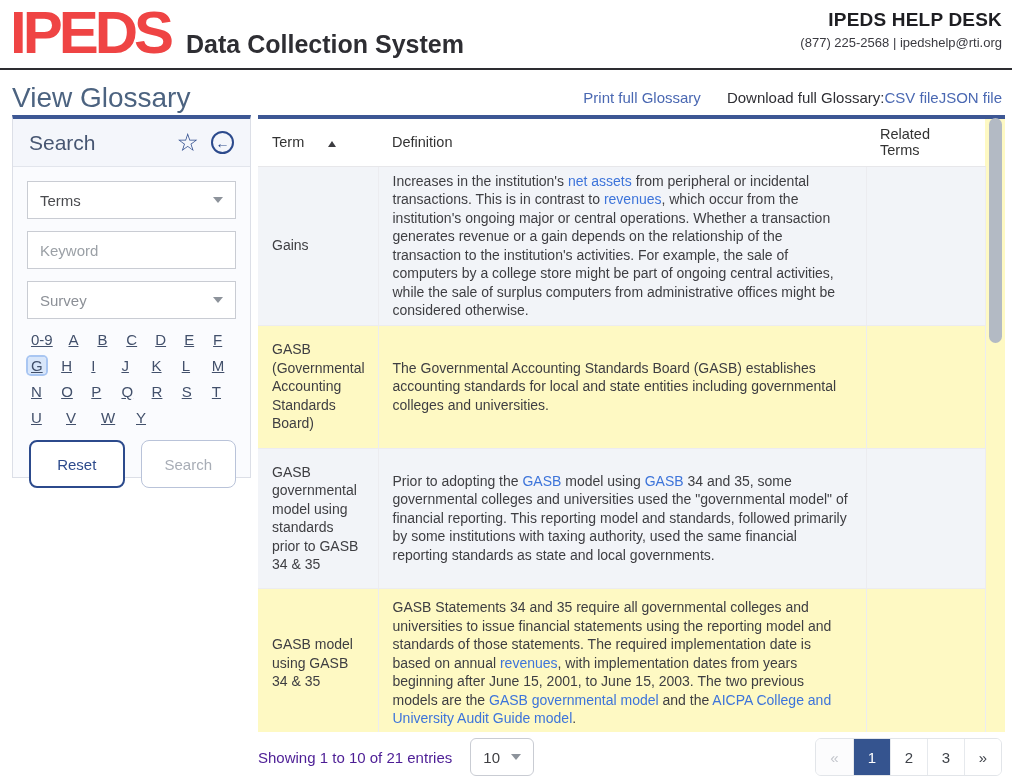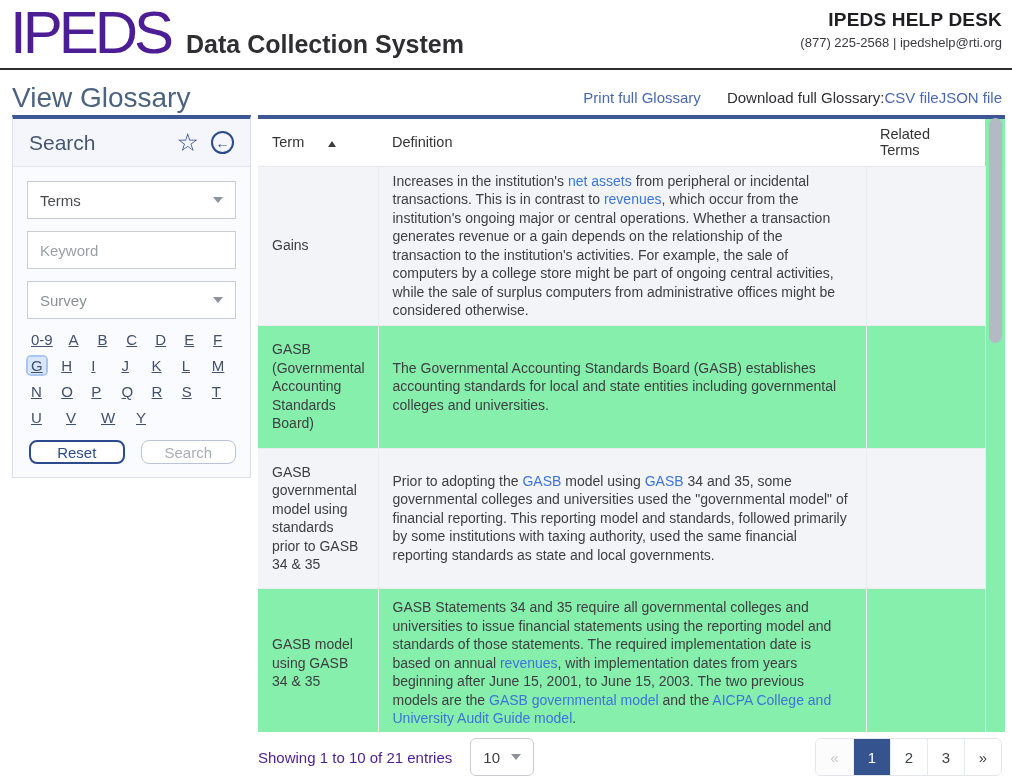--- a/index.html
+++ b/index.html
@@ -4,21 +4,21 @@
 <style>
   * { margin:0; padding:0; box-sizing:border-box; }
   html,body { width:1012px; height:780px; background:#fff; overflow:hidden;
     font-family:"Liberation Sans", sans-serif; color:#3f3f43; }
   a { text-decoration:none; cursor:pointer; }
 
   
   .app-header { position:absolute; left:0; top:0; width:1012px; height:70px;
     border-bottom:2px solid #2d2d31; background:#fff; }
   .brand { position:absolute; left:10px; top:0; display:flex; align-items:baseline; }
-  .brand-ipeds { font-size:60px; font-weight:400; letter-spacing:-4px; color:#4c1d95; line-height:66px; }
+  .brand-ipeds { font-size:60px; font-weight:700; letter-spacing:-4px; color:#ef4444; line-height:66px; }
   .brand-sub { font-size:25px; font-weight:700; color:#2e2e33; margin-left:16px; }
   .helpdesk { position:absolute; right:10px; top:9px; text-align:right; }
   .helpdesk-title { font-size:19px; font-weight:700; color:#1e1e22; letter-spacing:.2px; }
   .helpdesk-contact { font-size:13px; color:#3a3a40; margin-top:4px; }
 
   
   .page-title { position:absolute; left:12px; top:82px; font-size:28px; font-weight:400; color:#4c6380; }
   .toolbar-links { position:absolute; right:10px; top:89px; display:flex; align-items:center; gap:26px; font-size:15px; }
   .link { color:#4a68b2; }
   .download-cluster { display:flex; align-items:center; gap:0; }
@@ -47,28 +47,28 @@
   .keyword-input::placeholder { color:#9ba0a6; }
 
   .alphabet { margin:8px 2px 0 4px; font-size:15px; }
   .alpha-row { display:flex; margin-bottom:9px;gap:8px; }
   .alpha-cell { width:27px; }
   .alpha-cell.wide { width:38px; }
   .alpha-link { color:#42506b; text-decoration:underline; }
   .alpha-link.active { background:#d8e6fa; box-shadow:0 0 0 2px #a9c6f2; border-radius:3px; padding:0 3px; margin-left:-3px; }
 
   .panel-buttons { display:flex; gap:16px; margin-top:14px; padding-left:2px; }
-  .btn { width:96px; height:24px; border-radius:8px; font-size:15px; background:#fff;
+  .btn { width:96px; height:48px; border-radius:8px; font-size:15px; background:#fff;
     font-family:"Liberation Sans", sans-serif; cursor:pointer; }
   .btn-reset { border:2px solid #2c4a8c; color:#2c4a8c; }
   .btn-search { border:1px solid #b9c3d9; color:#a8adb6; cursor:default; }
 
   
   .table-panel { position:absolute; left:258px; top:115px; width:747px; height:617px;
-    border-top:4px solid #3d5794; background:#86efac; overflow:hidden; }
+    border-top:4px solid #3d5794; background:#fef9c3; overflow:hidden; }
   table.glossary { width:727px; border-collapse:collapse; table-layout:fixed; }
   col.c-term { width:120px; } col.c-def { width:488px; } col.c-rel { width:119px; }
   thead th { height:47px; text-align:left; font-weight:400; font-size:14.5px; color:#333;
     padding:0 14px; border-bottom:1px solid #e7e7ea; background:#fff; cursor:pointer; }
   .sort-arrow { display:inline-block; width:0; height:0; margin-left:24px;
     border-left:4.5px solid transparent; border-right:4.5px solid transparent; border-bottom:6.5px solid #3c3c40; }
   tbody td { padding:4px 14px; vertical-align:middle; font-size:14px; line-height:18.5px; color:#3e3e42;
     border-right:1px solid #ececf0; border-bottom:1px solid #ececf0; }
   tbody tr:nth-child(odd) td { background:#f2f4f8; }
   .def-link { color:#3d74da; }

